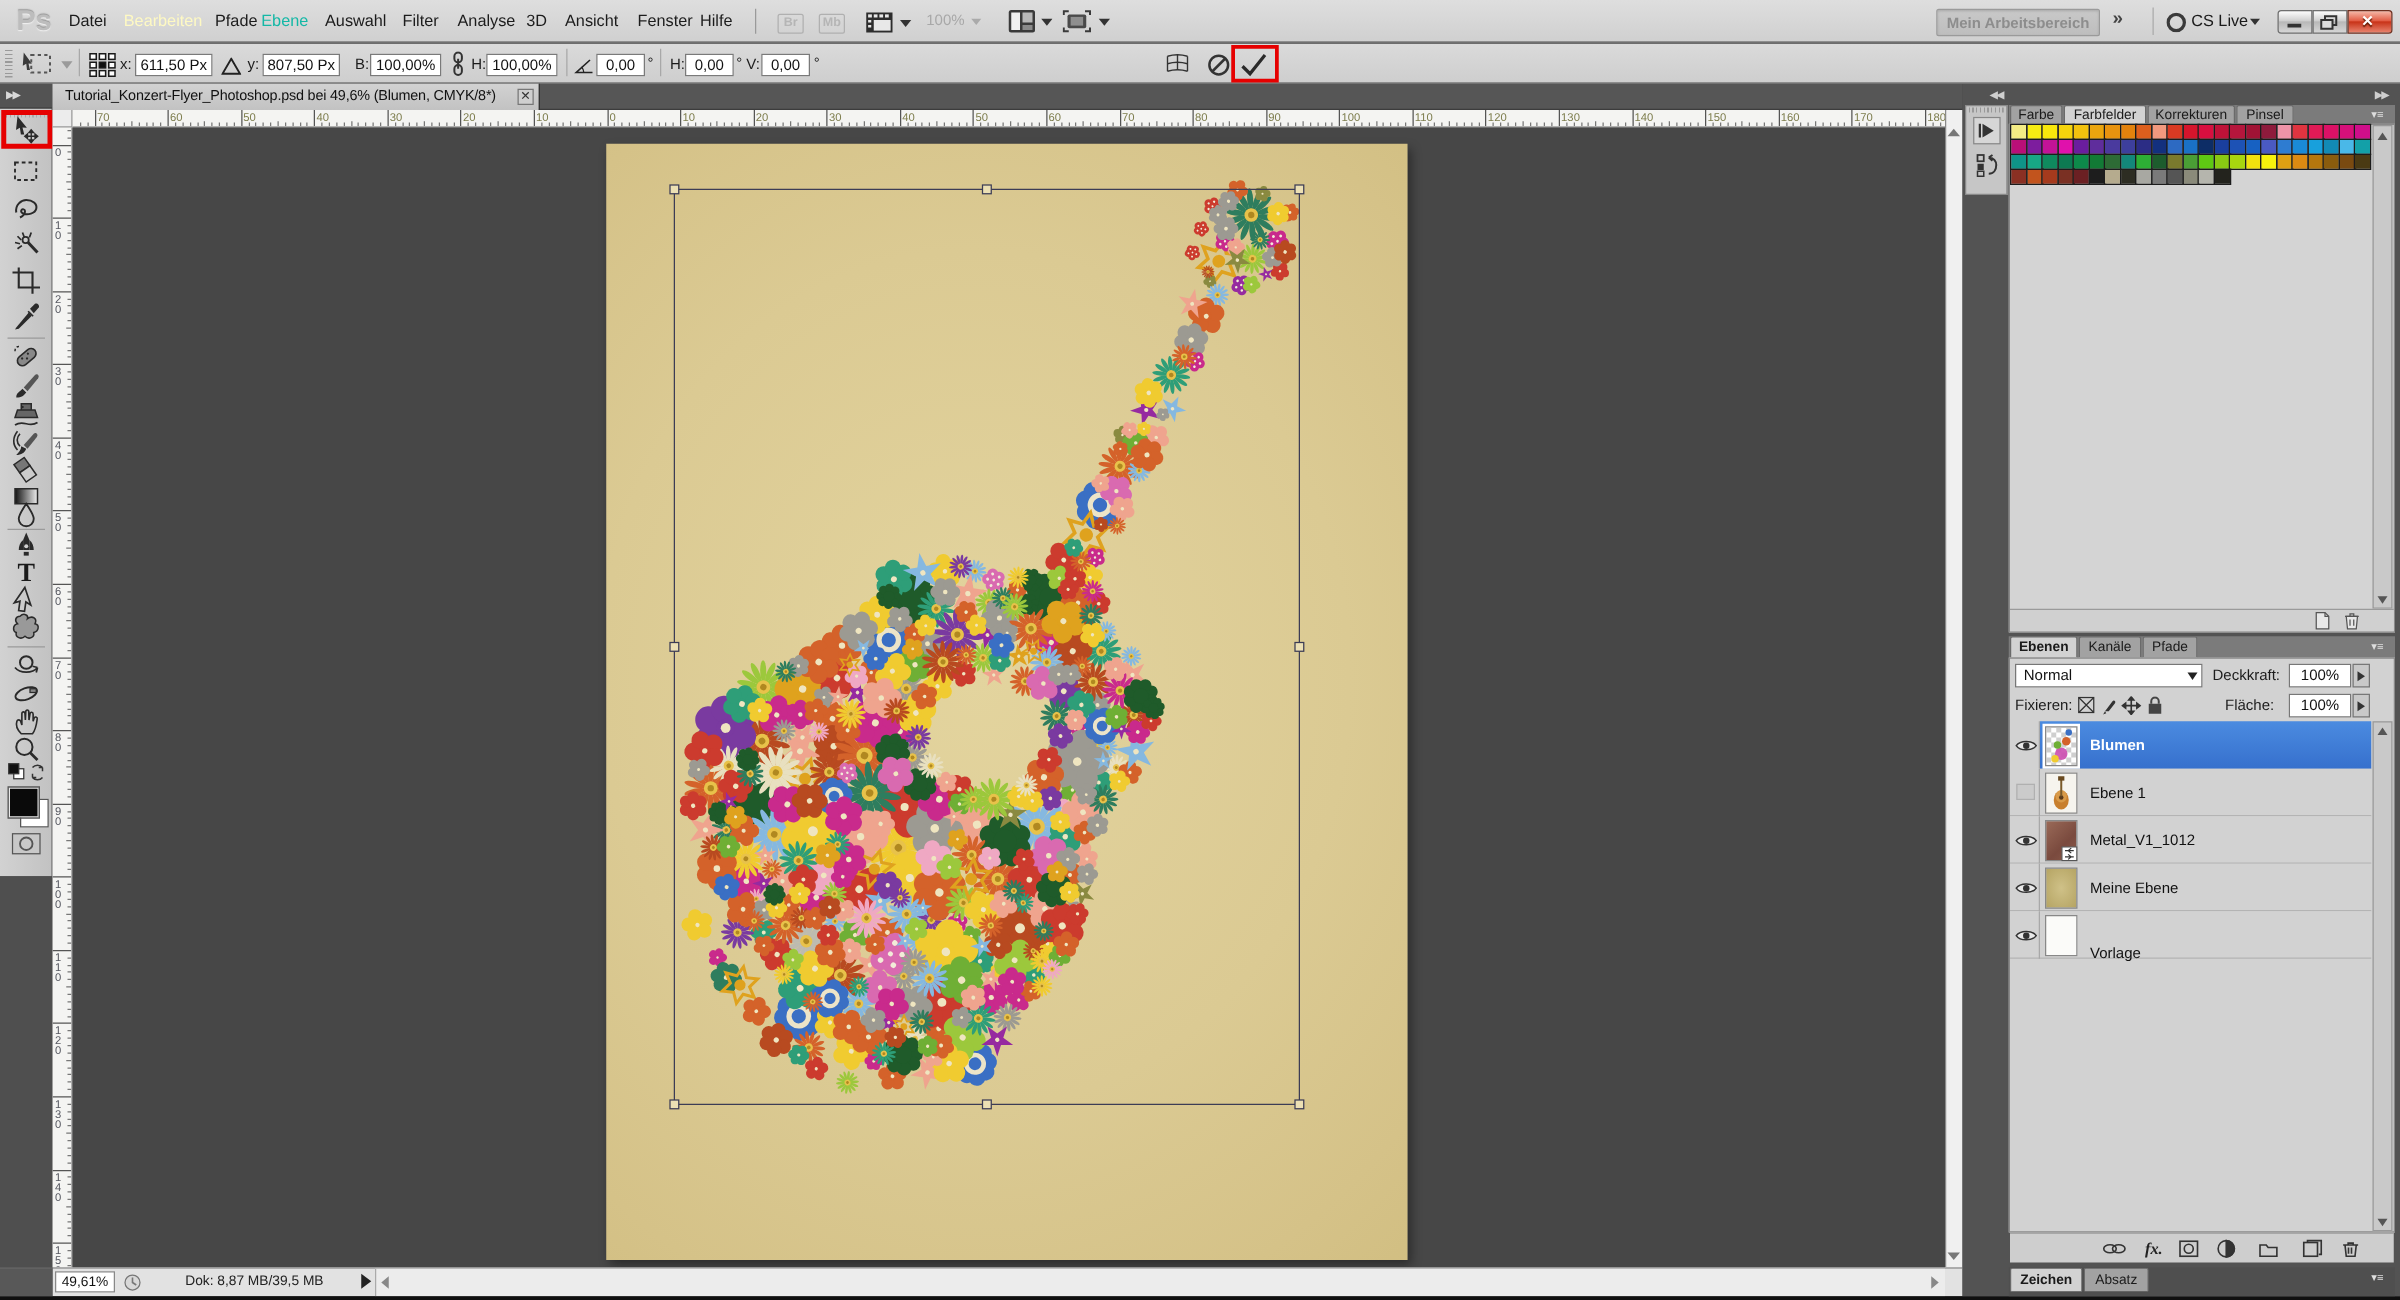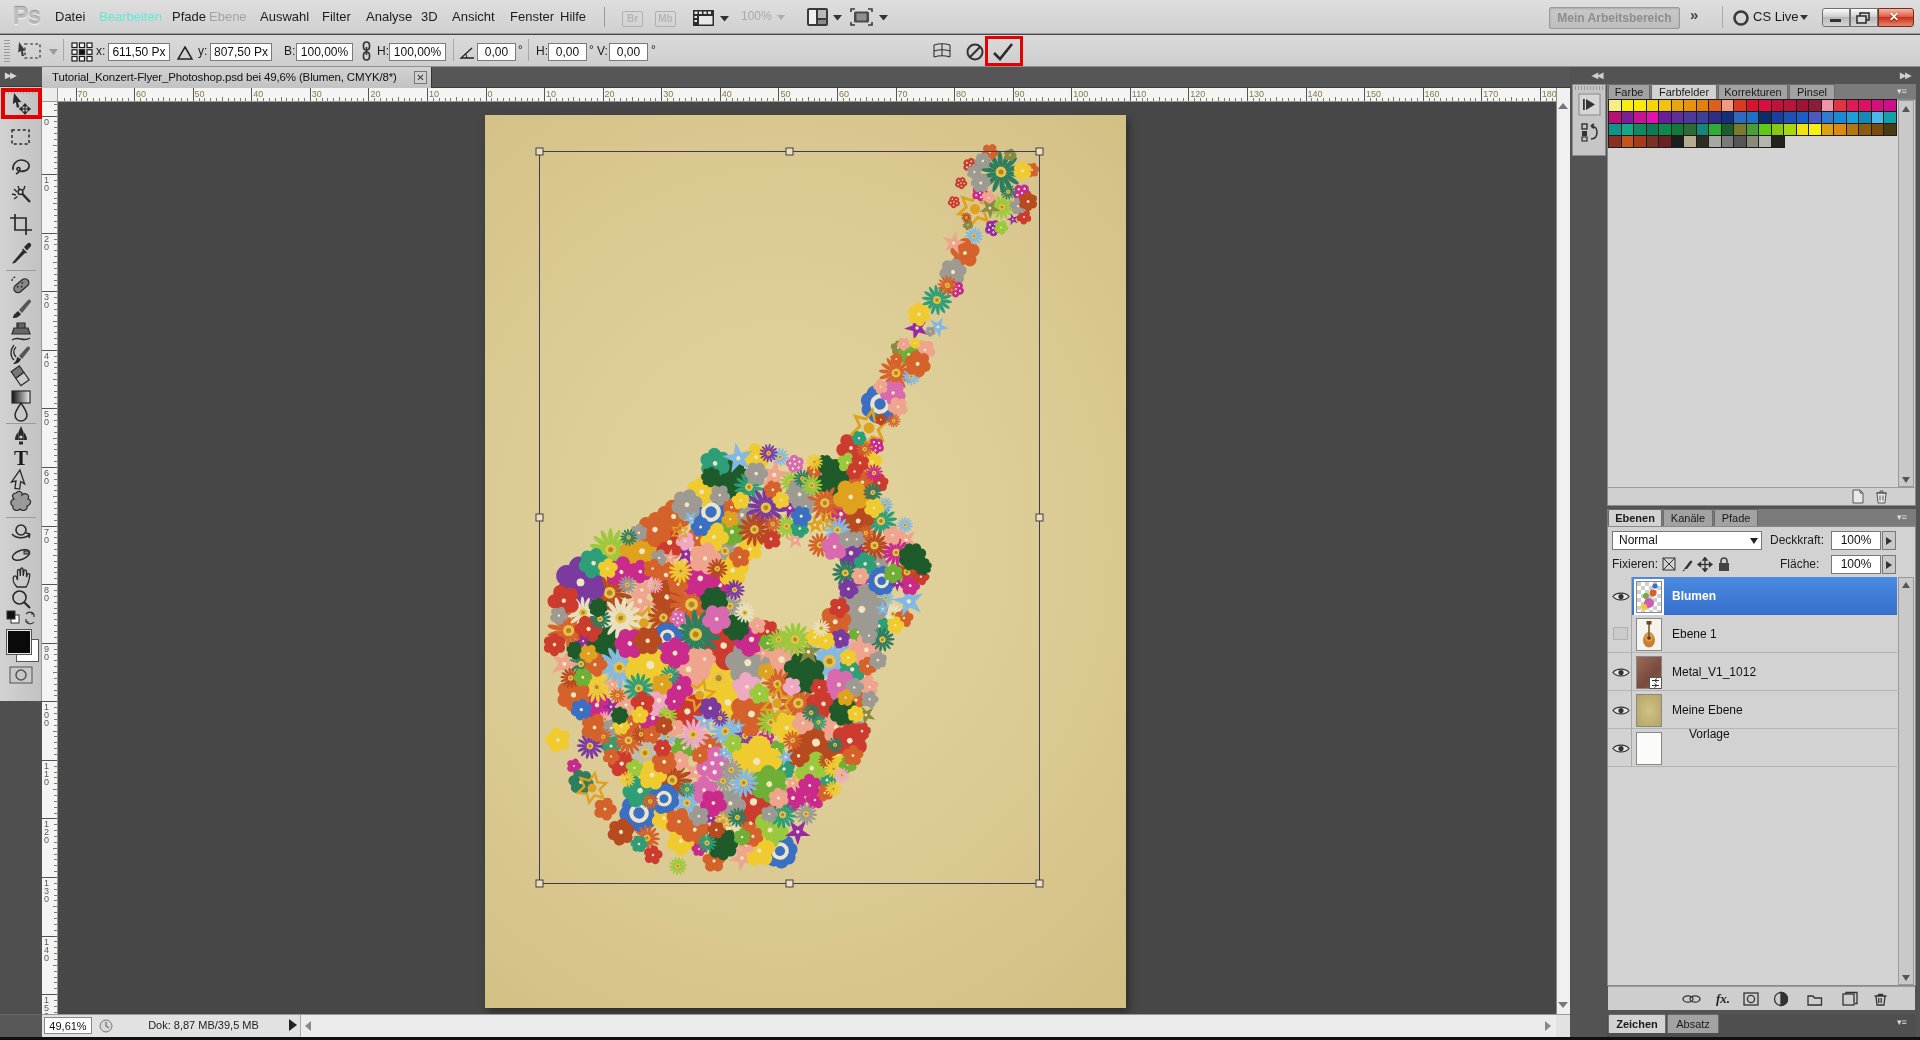--- a/index.html
+++ b/index.html
@@ -8,23 +8,23 @@
 .ofield{position:absolute;height:18px;background:#fff;border:1px solid #7a7a7a;font-size:12px;color:#111;text-align:center;line-height:16px;}
 .osep{position:absolute;top:39px;width:1px;height:22px;background:#a8a8a8;}
 .ptab{position:absolute;height:15px;line-height:15px;text-align:center;font-size:11px;color:#1a1a1a;background:#a2a2a2;border:1px solid #6a6a6a;border-bottom:none;border-radius:2px 2px 0 0;}
 .ptab.act{background:#d2d2d2;}
 svg{display:block;}
 </style></head><body>
 <div id="root">
     <div class="abs" style="left:0;top:0;width:1920px;height:34px;background:linear-gradient(#dedede,#d0d0d0);border-bottom:1px solid #9a9a9a;"></div>
     <div class="abs" style="left:13px;top:3px;font-size:23px;font-weight:bold;color:#bdbdbd;text-shadow:0 1px 1px #f2f2f2,0 -1px 1px #8f8f8f;">Ps</div>
     <div class="abs" style="left:55px;top:0;height:33px;line-height:33px;font-size:13px;color:#1c1c1c;">Datei</div>
-    <div class="abs" style="left:99px;top:0;height:33px;line-height:33px;font-size:13px;color:#5eead4;">Bearbeiten</div>
+    <div class="abs" style="left:99px;top:0;height:33px;line-height:33px;font-size:13px;color:#fef9c3;">Bearbeiten</div>
     <div class="abs" style="left:172px;top:0;height:33px;line-height:33px;font-size:13px;color:#1c1c1c;">Pfade</div>
-    <div class="abs" style="left:209px;top:0;height:33px;line-height:33px;font-size:13px;color:#a3a3a3;">Ebene</div>
+    <div class="abs" style="left:209px;top:0;height:33px;line-height:33px;font-size:13px;color:#14b8a6;">Ebene</div>
     <div class="abs" style="left:260px;top:0;height:18px;line-height:33px;font-size:13px;color:#1c1c1c;">Auswahl</div>
     <div class="abs" style="left:322px;top:0;height:33px;line-height:33px;font-size:13px;color:#1c1c1c;">Filter</div>
     <div class="abs" style="left:366px;top:0;height:33px;line-height:33px;font-size:13px;color:#1c1c1c;">Analyse</div>
     <div class="abs" style="left:421px;top:0;height:33px;line-height:33px;font-size:13px;color:#1c1c1c;">3D</div>
     <div class="abs" style="left:452px;top:0;height:33px;line-height:33px;font-size:13px;color:#1c1c1c;">Ansicht</div>
     <div class="abs" style="left:510px;top:0;height:33px;line-height:33px;font-size:13px;color:#1c1c1c;">Fenster</div>
     <div class="abs" style="left:560px;top:0;height:33px;line-height:33px;font-size:13px;color:#1c1c1c;">Hilfe</div>
     <div class="abs" style="left:622px;top:11px;width:21px;height:16px;border:1px solid #b0b0b0;border-radius:2px;color:#b5b5b5;font-size:10px;font-weight:bold;text-align:center;line-height:14px;">Br</div>
     <div class="abs" style="left:655px;top:11px;width:21px;height:16px;border:1px solid #b0b0b0;border-radius:2px;color:#b5b5b5;font-size:10px;font-weight:bold;text-align:center;line-height:14px;">Mb</div>
     <div class="abs" style="left:604px;top:7px;width:1px;height:20px;background:#9a9a9a;"></div>
@@ -1482,21 +1482,21 @@
     </svg>
     <div class="abs" style="left:1636px;top:694px;width:26px;height:33px;background:radial-gradient(#cfc188,#b5a463);border:1px solid #888;"></div>
     <div class="abs" style="left:1672px;top:691px;height:38px;line-height:38px;font-size:12px;color:#111;font-weight:normal;">Meine Ebene</div>
     <div class="abs" style="left:1608px;top:729px;width:289px;height:38px;background:#d2d2d2;border-bottom:1px solid #b4b4b4;"></div>
     <div class="abs" style="left:1631px;top:729px;width:1px;height:38px;background:#a8a8a8;"></div>
     <svg class="abs" style="left:1612px;top:742px;" width="18" height="13" viewBox="0 0 18 13">
       <path d="M1 6.5 C4 2 14 2 17 6.5 C14 11 4 11 1 6.5 Z" fill="#e8e8e8" stroke="#333" stroke-width="1.2"></path>
       <circle cx="9" cy="6.5" r="2.6" fill="#333"></circle>
     </svg>
     <div class="abs" style="left:1636px;top:732px;width:26px;height:33px;background:#fbfbf9;border:1px solid #888;"></div>
-    <div class="abs" style="left:1672px;top:715px;height:38px;line-height:38px;font-size:12px;color:#111;font-weight:normal;margin-left:17px;">Vorlage</div>
+    <div class="abs" style="left:1672px;top:743px;height:38px;line-height:38px;font-size:12px;color:#111;font-weight:normal;">Vorlage</div>
     <div class="abs" style="left:1898px;top:577px;width:16px;height:408px;background:#c9c9c9;border:1px solid #999;"></div>
     <div class="abs" style="left:1902px;top:582px;width:0;height:0;border-left:4px solid transparent;border-right:4px solid transparent;border-bottom:6px solid #555;"></div>
     <div class="abs" style="left:1902px;top:975px;width:0;height:0;border-left:4px solid transparent;border-right:4px solid transparent;border-top:6px solid #555;"></div>
     <div class="abs" style="left:1608px;top:986px;width:307px;height:24px;background:#cecece;border-top:1px solid #9a9a9a;"></div>
     <svg class="abs" style="left:1680px;top:991px;" width="235" height="16" viewBox="0 0 235 16">
 <g fill="none" stroke="#333" stroke-width="1.3">
 <ellipse cx="8" cy="8" rx="5" ry="3.2"></ellipse>
         <ellipse cx="15" cy="8" rx="5" ry="3.2"></ellipse>
 <text x="36" y="12" font-size="13" font-style="italic" font-weight="bold" stroke="none" fill="#222" font-family="Liberation Serif,serif">fx.</text>
 <rect x="64" y="2" width="14" height="12"></rect>

